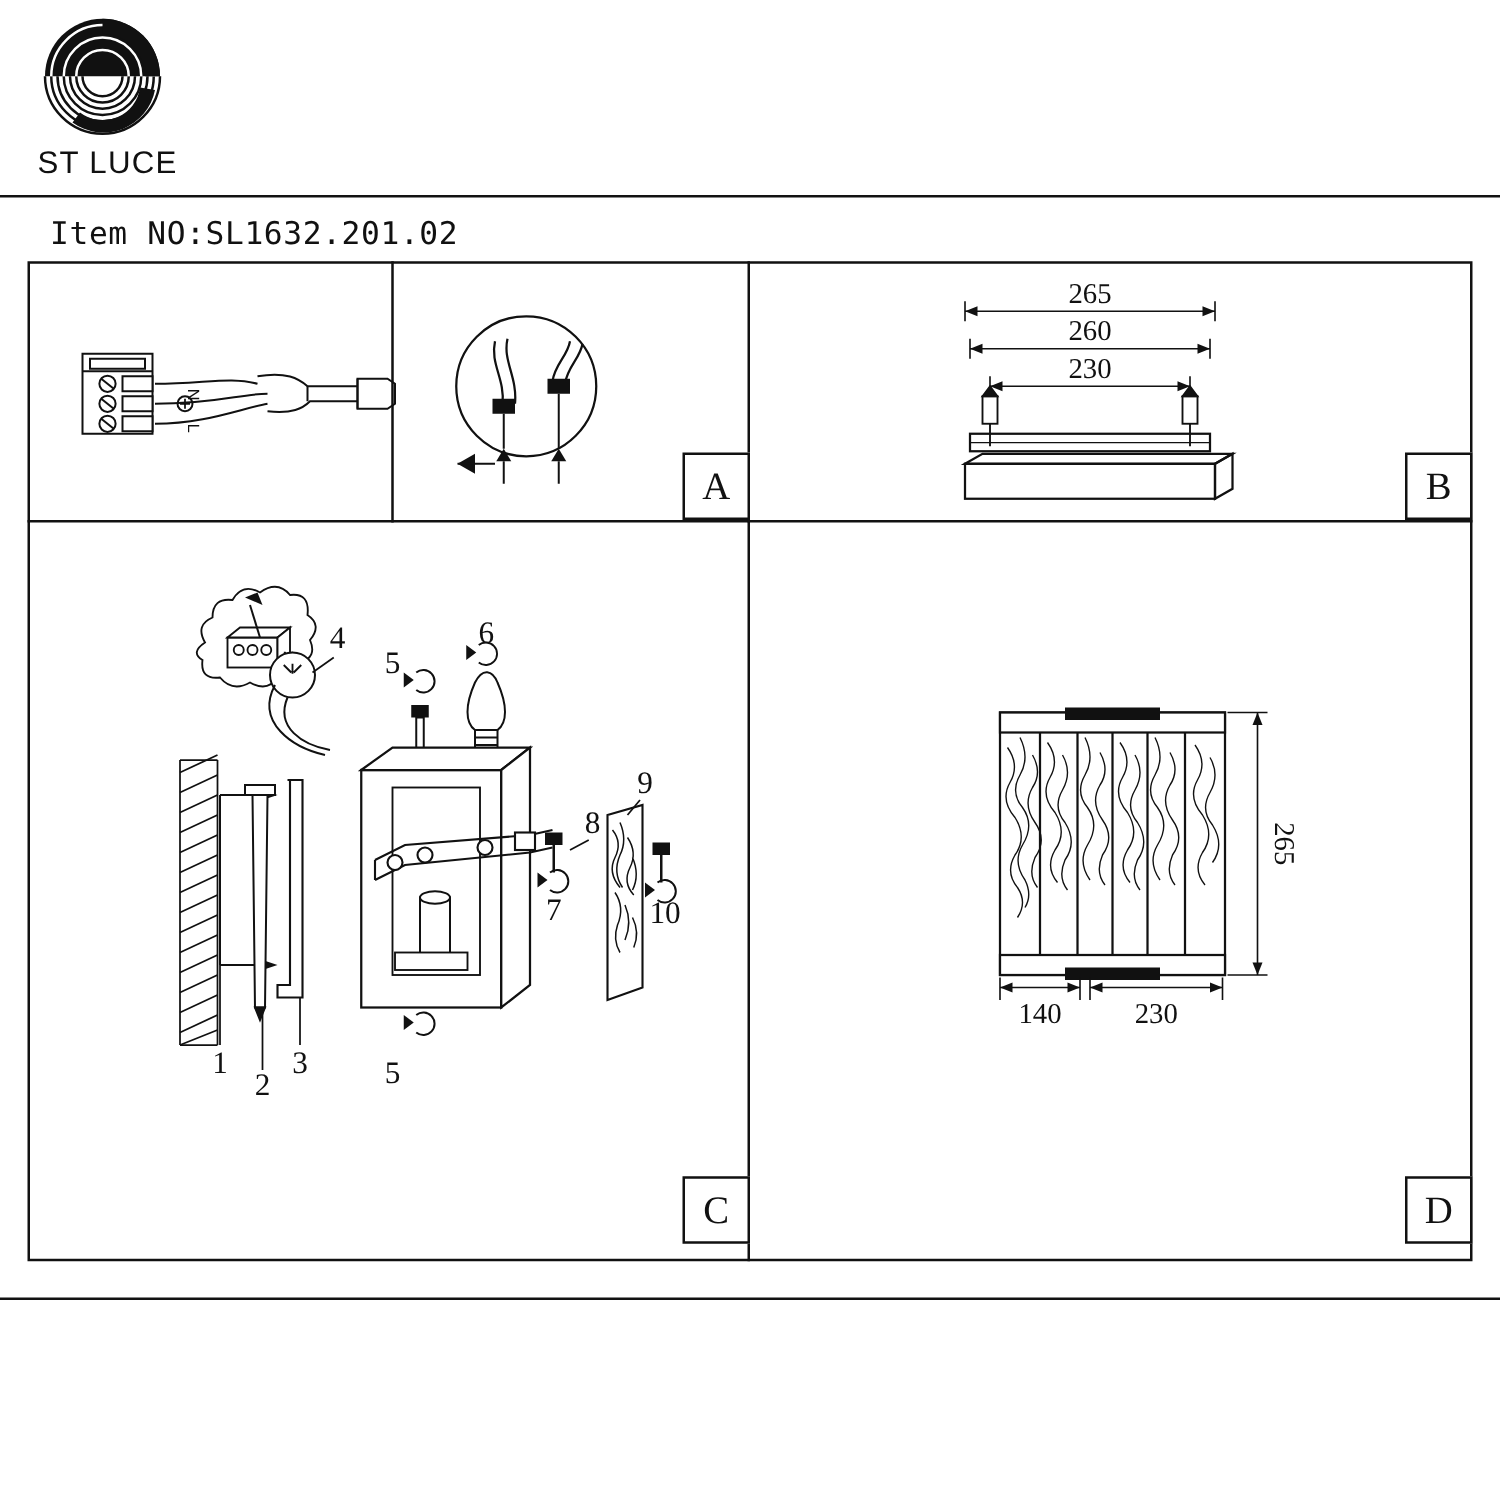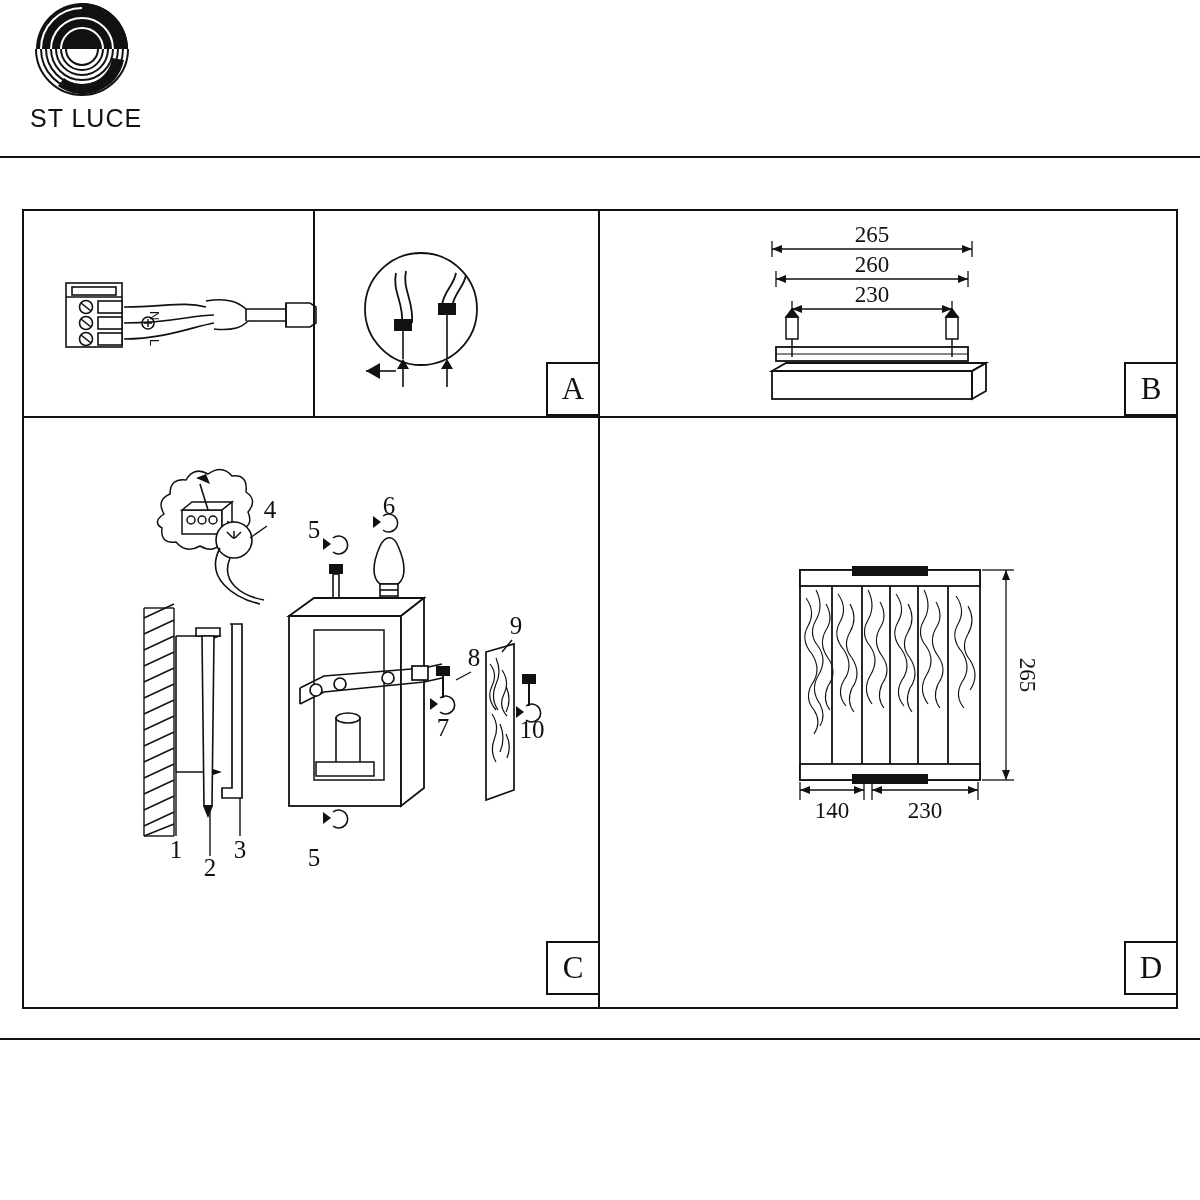--- a/index.html
+++ b/index.html
@@ -26,21 +26,21 @@
   .header {
     position: absolute;
     left: 0; top: 0;
     width: 1200px;
     height: 158px;
     border-bottom: 2px solid #111;
     box-sizing: border-box;
   }
   .logo-wrap {
     position: absolute;
-    left: 22px; top: 0;
+    left: 22px; top: 12px;
     width: 180px;
     height: 130px;
   }
   .logo-mark {
     position: absolute;
     left: 6px; top: 0;
     width: 108px; height: 98px;
   }
   .logo-text {
     position: absolute;
@@ -177,20 +177,21 @@
             <circle cx="54" cy="49" r="21" fill="none" stroke="#fff" stroke-width="2"></circle>
           </g>
           <path d="M54 3 A46 46 0 0 1 100 49 L88 49 A34 34 0 0 0 54 15 Z" fill="#111"></path>
           <path d="M30 86 A42 42 0 0 0 96 60 L84 58 A30 30 0 0 1 36 78 Z" fill="#111"></path>
         </svg>
       </div>
       <div class="logo-text">ST LUCE</div>
     </div>
   </div>
 
+  <div class="item-no">Item NO:SL1632.201.02</div>
 
   <div class="frame"></div>
   <div class="vline-main"></div>
   <div class="hline-left"></div>
   <div class="hline-right"></div>
   <div class="vline-topleft"></div>
   <div class="bottom-rule"></div>
 
   <div style="position:absolute;left:24px;top:211px;width:574px;height:205px;">
     <svg width="574" height="205" viewBox="0 0 574 205">

